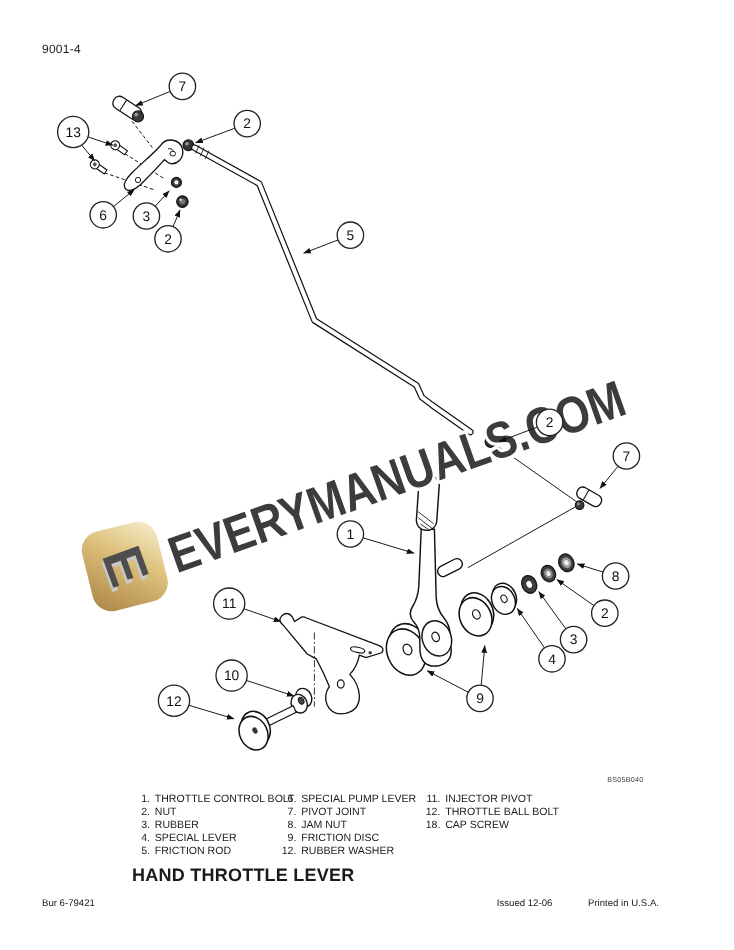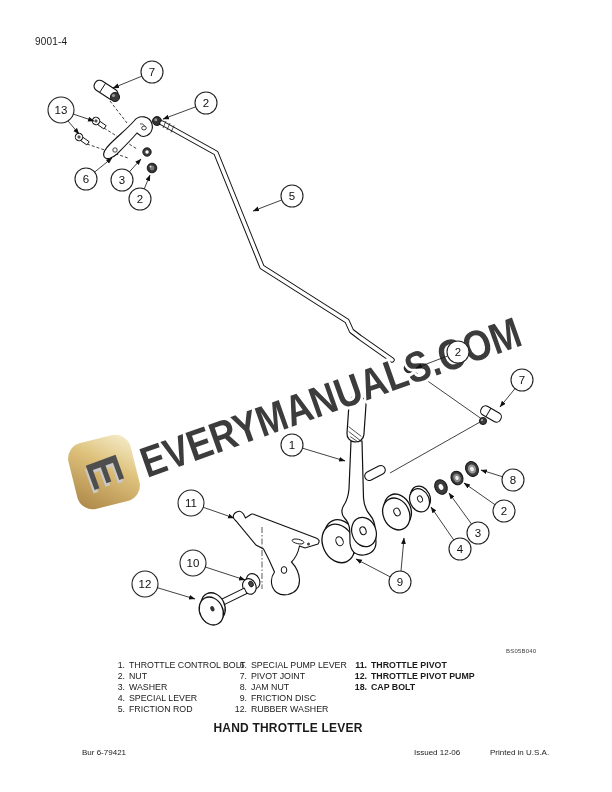--- a/index.html
+++ b/index.html
@@ -9,27 +9,27 @@
     font-family:"Liberation Sans", sans-serif;color:#1a1a1a;
   }
   .abs{position:absolute;}
   .page-code{left:35px;top:36px;font-size:10px;letter-spacing:.2px;}
   .diagram-svg{left:0;top:0;width:612px;height:792px;}
   .figure-code{left:506px;top:648px;font-size:6px;color:#444;letter-spacing:.2px;}
   .parts-list{top:660px;font-size:8.8px;line-height:11px;}
   .pl-col{position:absolute;top:0;}
   .pl-col1{left:110px;width:138px;}
   .pl-col2{left:232px;width:120px;}
-  .pl-col3{left:352px;width:150px;font-weight:bold;}
+  .pl-col3{left:352px;width:150px;}
   .pl-row{display:flex;}
   .pl-num{width:15px;text-align:right;flex:0 0 15px;}
   .pl-label{margin-left:4px;white-space:nowrap;}
-  .caption{left:110px;top:721px;width:356px;text-align:center;
-    font-size:12px;font-weight:bold;letter-spacing:.2px;}
-  .footer-left{left:35px;top:748px;font-size:8px;margin-left:47px;}
+  .caption{left:110px;top:721px;width:356px;
+    font-size:15px;font-weight:bold;letter-spacing:.2px;}
+  .footer-left{left:35px;top:748px;font-size:8px;}
   .footer-issued{left:414px;top:748px;font-size:8px;}
   .footer-printed{left:490px;top:748px;font-size:8px;text-align:right;}
 </style>
 </head>
 <body>
 
 <div class="page">
 
   <div class="abs page-code">9001-4</div>
 
@@ -310,21 +310,21 @@
       <div class="pl-row">
           <span class="pl-num">1.</span>
           <span class="pl-label">THROTTLE CONTROL BOLT</span>
         </div>
       <div class="pl-row">
           <span class="pl-num">2.</span>
           <span class="pl-label">NUT</span>
         </div>
       <div class="pl-row">
           <span class="pl-num">3.</span>
-          <span class="pl-label">WASHER</span>
+          <span class="pl-label">RUBBER</span>
         </div>
       <div class="pl-row">
           <span class="pl-num">4.</span>
           <span class="pl-label">SPECIAL LEVER</span>
         </div>
       <div class="pl-row">
           <span class="pl-num">5.</span>
           <span class="pl-label">FRICTION ROD</span>
         </div>
     </div>
@@ -346,29 +346,29 @@
           <span class="pl-label">FRICTION DISC</span>
         </div>
       <div class="pl-row">
           <span class="pl-num">12.</span>
           <span class="pl-label">RUBBER WASHER</span>
         </div>
     </div>
     <div class="pl-col pl-col3">
       <div class="pl-row">
           <span class="pl-num">11.</span>
-          <span class="pl-label">THROTTLE PIVOT</span>
+          <span class="pl-label">INJECTOR PIVOT</span>
         </div>
       <div class="pl-row">
           <span class="pl-num">12.</span>
-          <span class="pl-label">THROTTLE PIVOT PUMP</span>
+          <span class="pl-label">THROTTLE BALL BOLT</span>
         </div>
       <div class="pl-row">
           <span class="pl-num">18.</span>
-          <span class="pl-label">CAP BOLT</span>
+          <span class="pl-label">CAP SCREW</span>
         </div>
     </div>
   </div>
 
   <div class="abs caption">HAND THROTTLE LEVER</div>
 
   <div class="abs footer-left">Bur 6-79421</div>
   <div class="abs footer-issued">Issued 12-06</div>
   <div class="abs footer-printed">Printed in U.S.A.</div>
 

